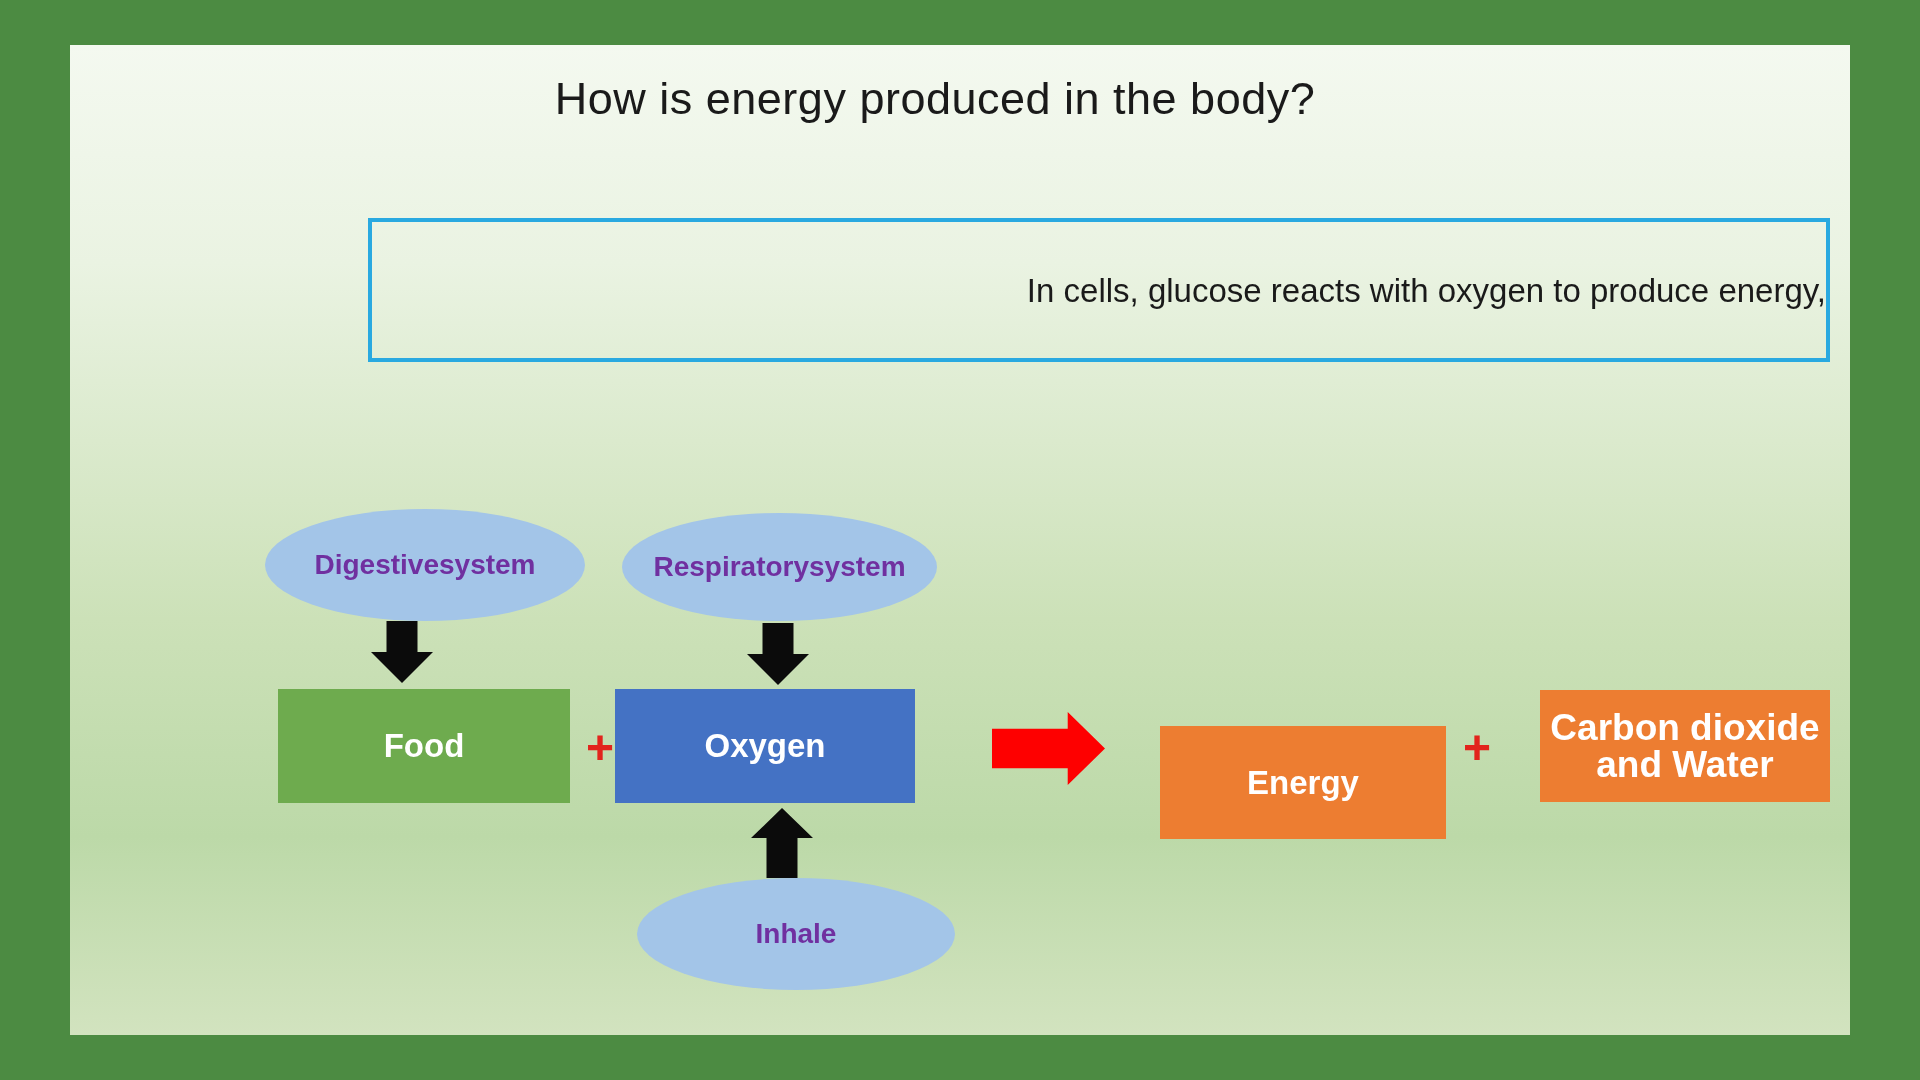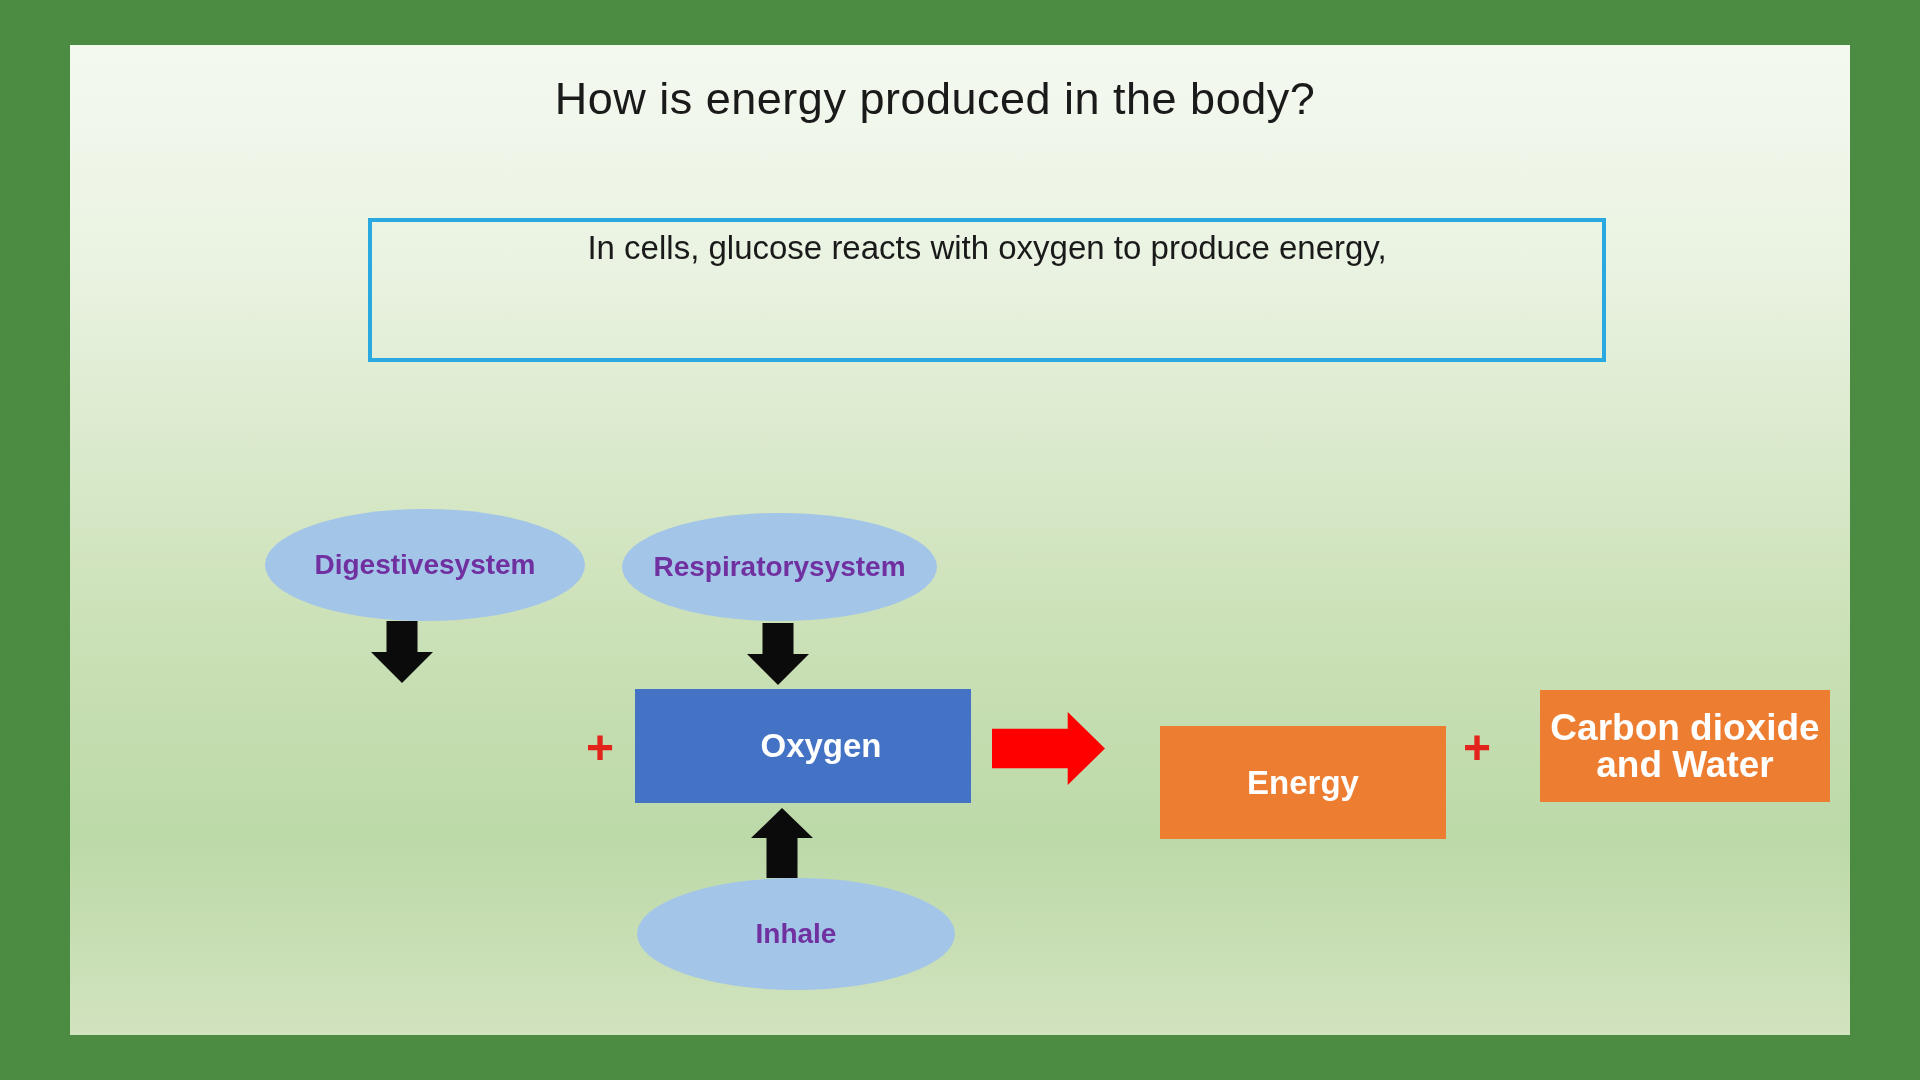--- a/index.html
+++ b/index.html
@@ -37,27 +37,27 @@
     text-align: center;
     font-size: 45px;
     color: #1A1A1A;
     letter-spacing: 0.5px;
     margin-left: 45px;
   }
   .definition-box {
     position: absolute;
     left: 298px;
     top: 173px;
-    width: 1238px;
+    width: 1462px;
     height: 144px;
     border: 4px solid #29A9E0;
     box-sizing: border-box;
     display: flex;
-    flex-direction: column;
-    justify-content: space-between;
+    flex-direction: row;
+    justify-content: flex-end;
     align-items: center;
     text-align: center;
     font-size: 33px;
     line-height: 51px;
     color: #1A1A1A;
   }
   .ellipse {
     position: absolute;
     background: #A3C5E8;
     border-radius: 50%;
@@ -80,21 +80,21 @@
     display: flex;
     flex-direction: column;
     justify-content: center;
     align-items: center;
     text-align: center;
     color: #FFFFFF;
     font-weight: bold;
     font-size: 33px;
   }
   .box-food   { left: 208px;  top: 644px; width: 292px; height: 114px; background: #6EAB4E; }
-  .box-oxygen { left: 565px;  top: 644px; width: 300px; height: 114px; background: #4472C4; padding-left: 36px; }
+  .box-oxygen { left: 545px;  top: 644px; width: 300px; height: 114px; background: #4472C4; }
   .box-energy { left: 1090px; top: 681px; width: 286px; height: 113px; background: #ED7D31; }
   .box-co2    { left: 1470px; top: 645px; width: 290px; height: 112px; background: #ED7D31;
                 font-size: 37px; line-height: 37px; }
 
   .arrow-down {
     position: absolute;
     width: 62px;
     height: 62px;
     background: #0B0B0B;
     clip-path: polygon(25% 0, 75% 0, 75% 50%, 100% 50%, 50% 100%, 0 50%, 25% 50%);
@@ -152,20 +152,23 @@
     </div>
 
     <div class="ellipse ellipse-respiratory">
       <span>Respiratory</span>
       <span>system</span>
     </div>
 
     <div class="arrow-down arrow-down-1"></div>
     <div class="arrow-down arrow-down-2"></div>
 
+    <div class="box box-food">
+      <span>Food</span>
+    </div>
 
     <div class="plus-sign plus-1">+</div>
 
     <div class="box box-oxygen">
       <span>Oxygen</span>
     </div>
 
     <div class="arrow-right"></div>
 
     <div class="box box-energy">

